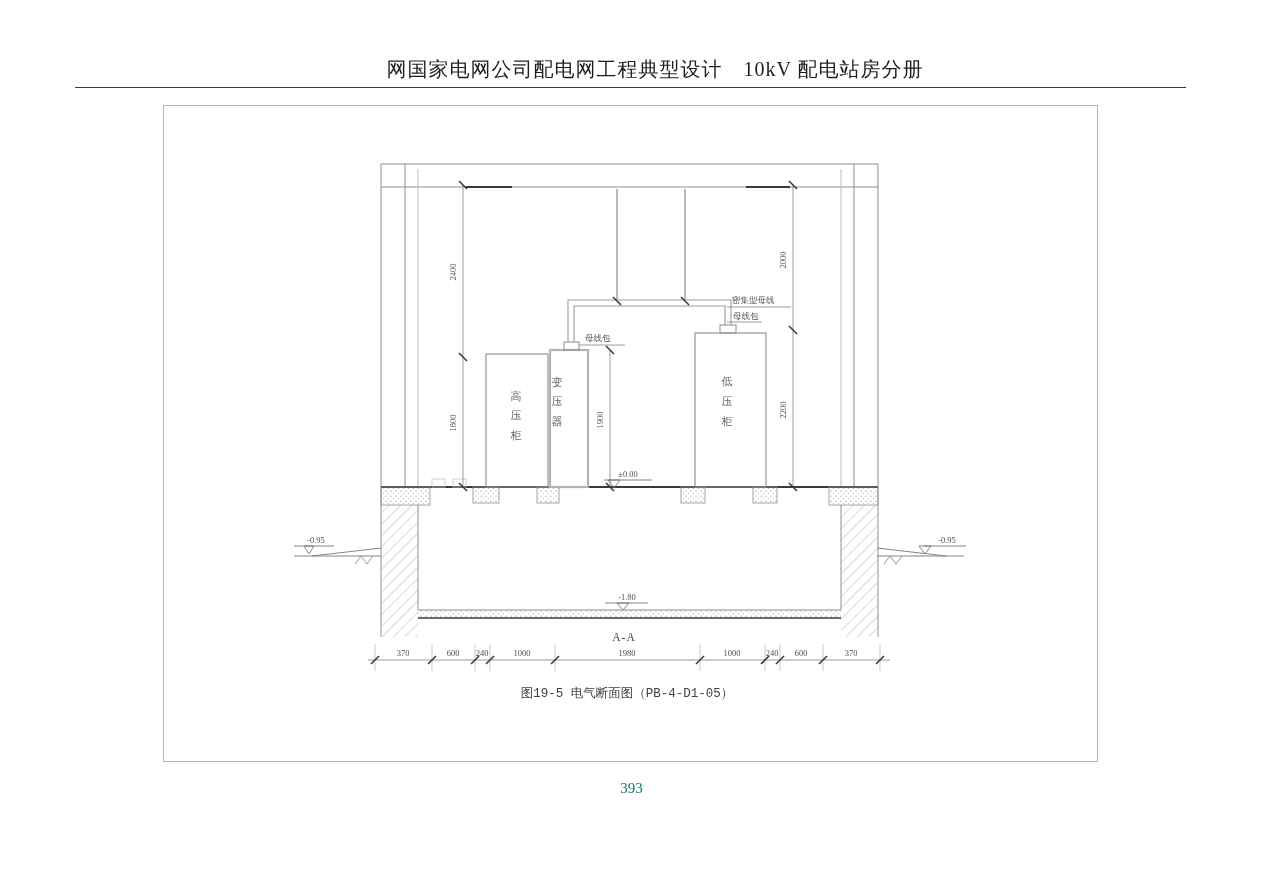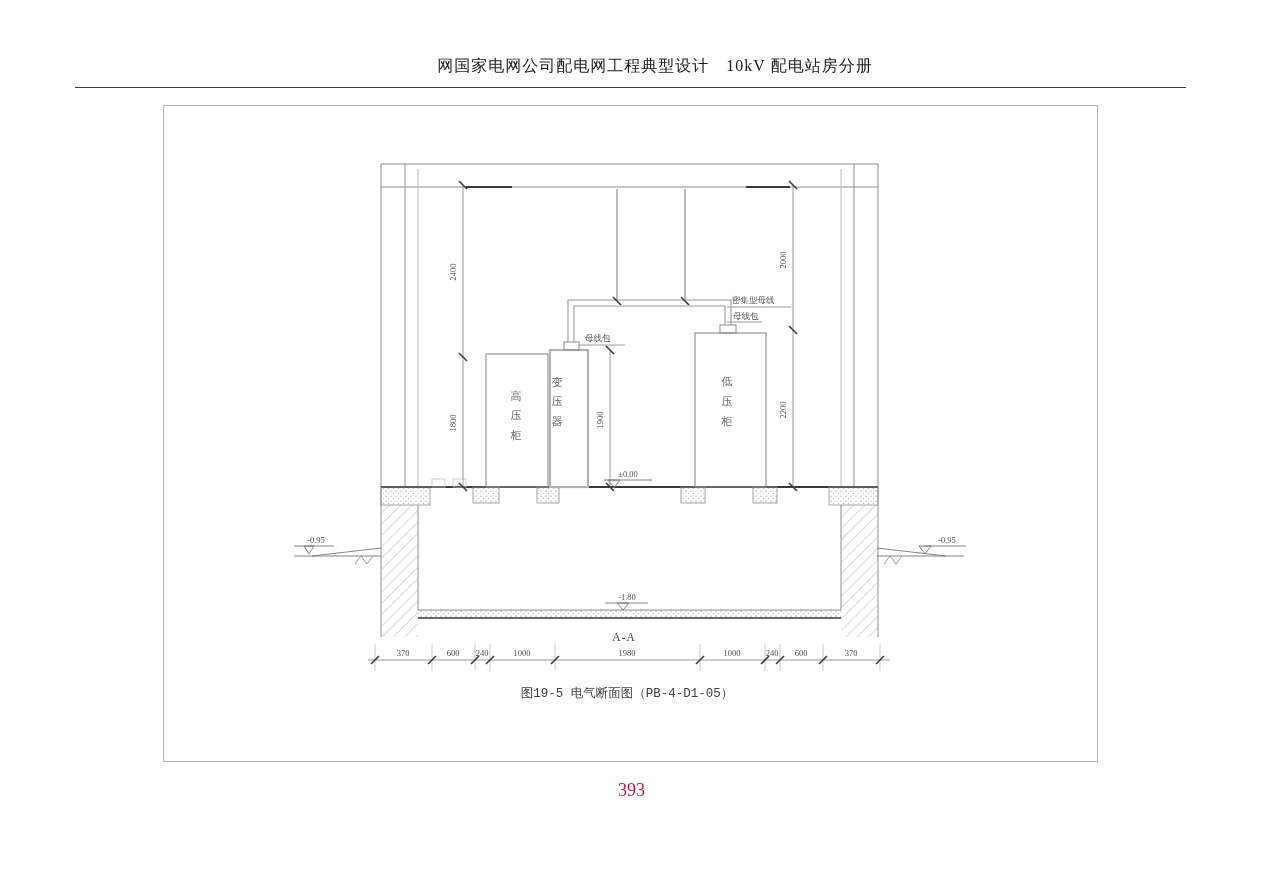--- a/index.html
+++ b/index.html
@@ -1,31 +1,31 @@
 <!DOCTYPE html>
 <html><head>
 <meta charset="utf-8">
 <style>
   html,body{margin:0;padding:0;background:#ffffff;}
   .page{position:relative;width:1263px;height:892px;background:#ffffff;overflow:hidden;
         font-family:"Liberation Serif","DejaVu Serif",serif;}
   .header-title{position:absolute;top:56px;left:100px;width:1110px;text-align:center;
-        font-size:16px;letter-spacing:1px;color:#1d1d1d;}
+        font-size:20px;letter-spacing:1px;color:#1d1d1d;}
   .header-rule{position:absolute;top:87px;left:75px;width:1111px;height:0;
         border-top:1.6px solid #3a3a3a;}
   .frame{position:absolute;left:163px;top:105px;width:933px;height:655px;
         border:1px solid #b5b5b5;}
   .drawing-svg{position:absolute;left:0;top:0;}
   .vlabel{position:absolute;writing-mode:vertical-lr;text-orientation:upright;
         letter-spacing:20px;font-size:11px;line-height:1;color:#666;
         font-family:"Liberation Serif","DejaVu Serif",serif;}
   .caption{position:absolute;top:685px;left:497px;width:260px;text-align:center;
         font-size:12.5px;color:#3f3f3f;font-family:Liberation Mono, monospace;}
   .pageno{position:absolute;top:780px;left:0;right:0;text-align:center;
-        font-size:18px;color:#be185d;}
+        font-size:15px;color:#0f766e;}
   text{font-family:"Liberation Serif","DejaVu Serif",serif;}
   .dimtxt{font-size:8.5px;fill:#4d4d4d;}
   .lbltxt{font-size:8.5px;fill:#555;}
   .lvltxt{font-size:8.5px;fill:#4d4d4d;}
   .sectxt{font-size:11.5px;fill:#3f3f3f;letter-spacing:1px;}
 </style>
 </head>
 <body>
 
 <div class="page">

